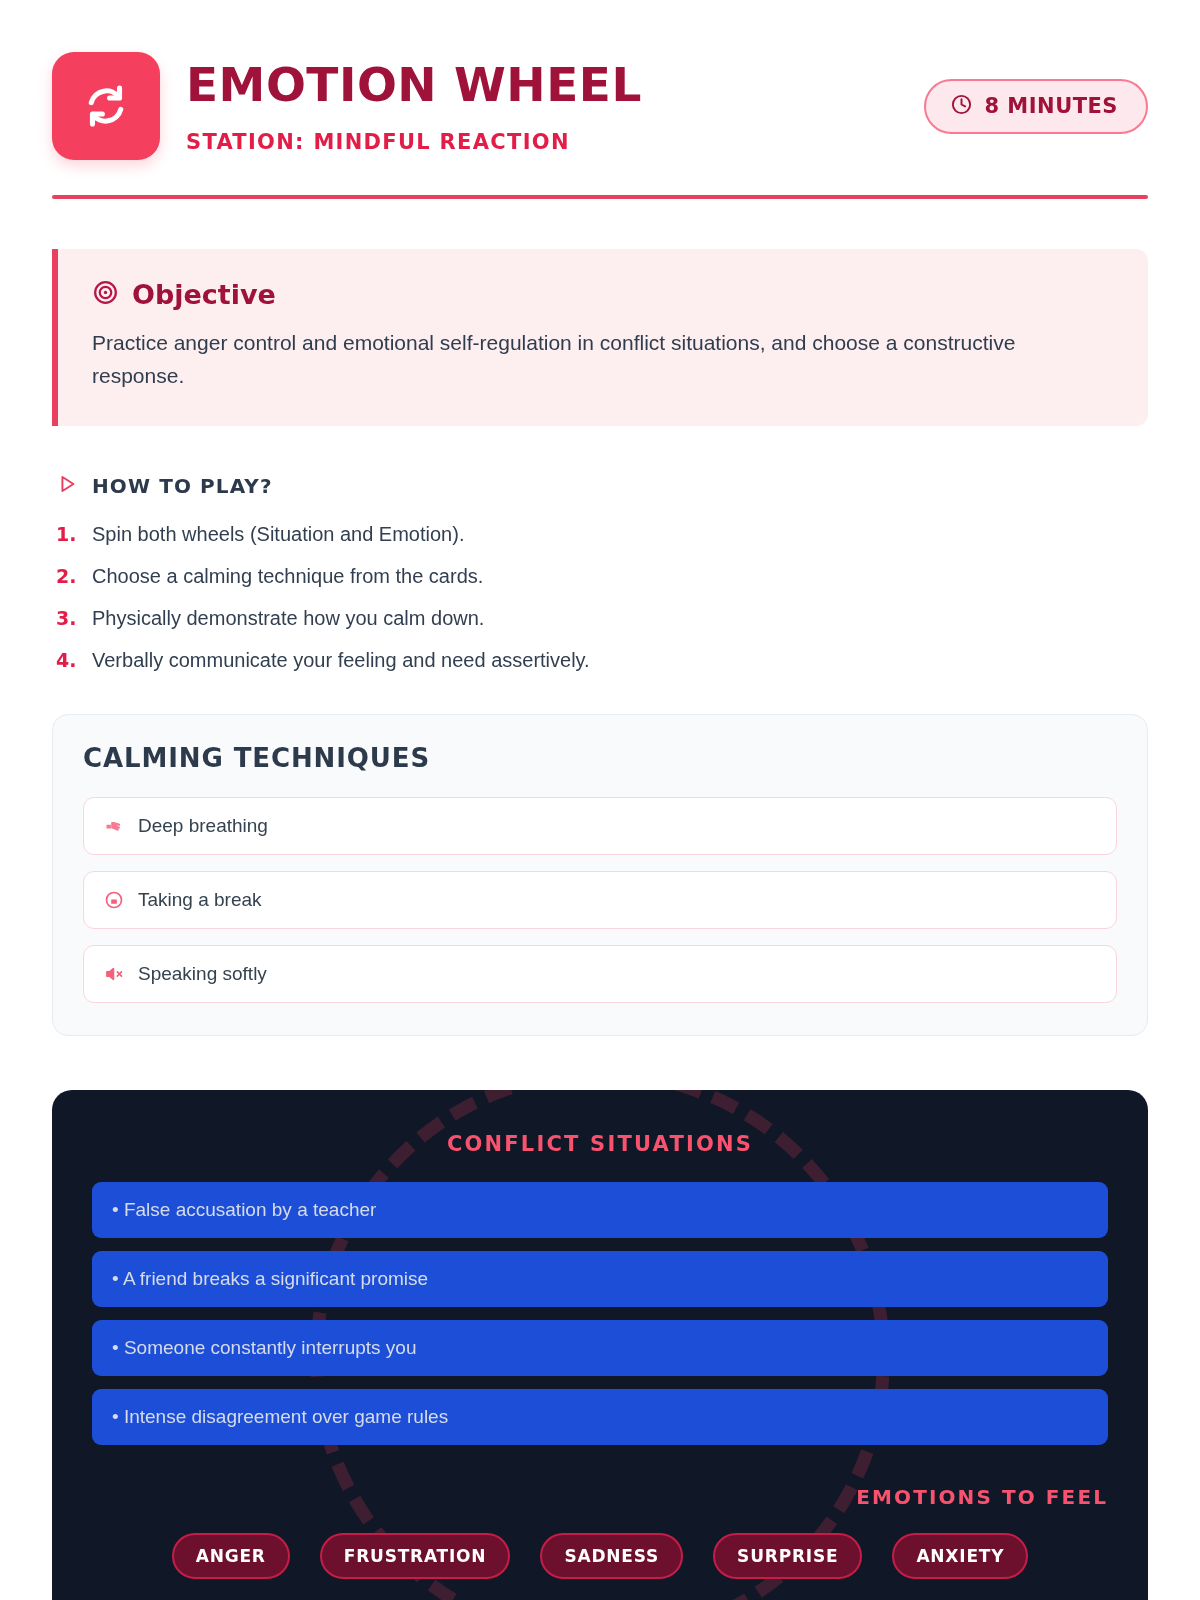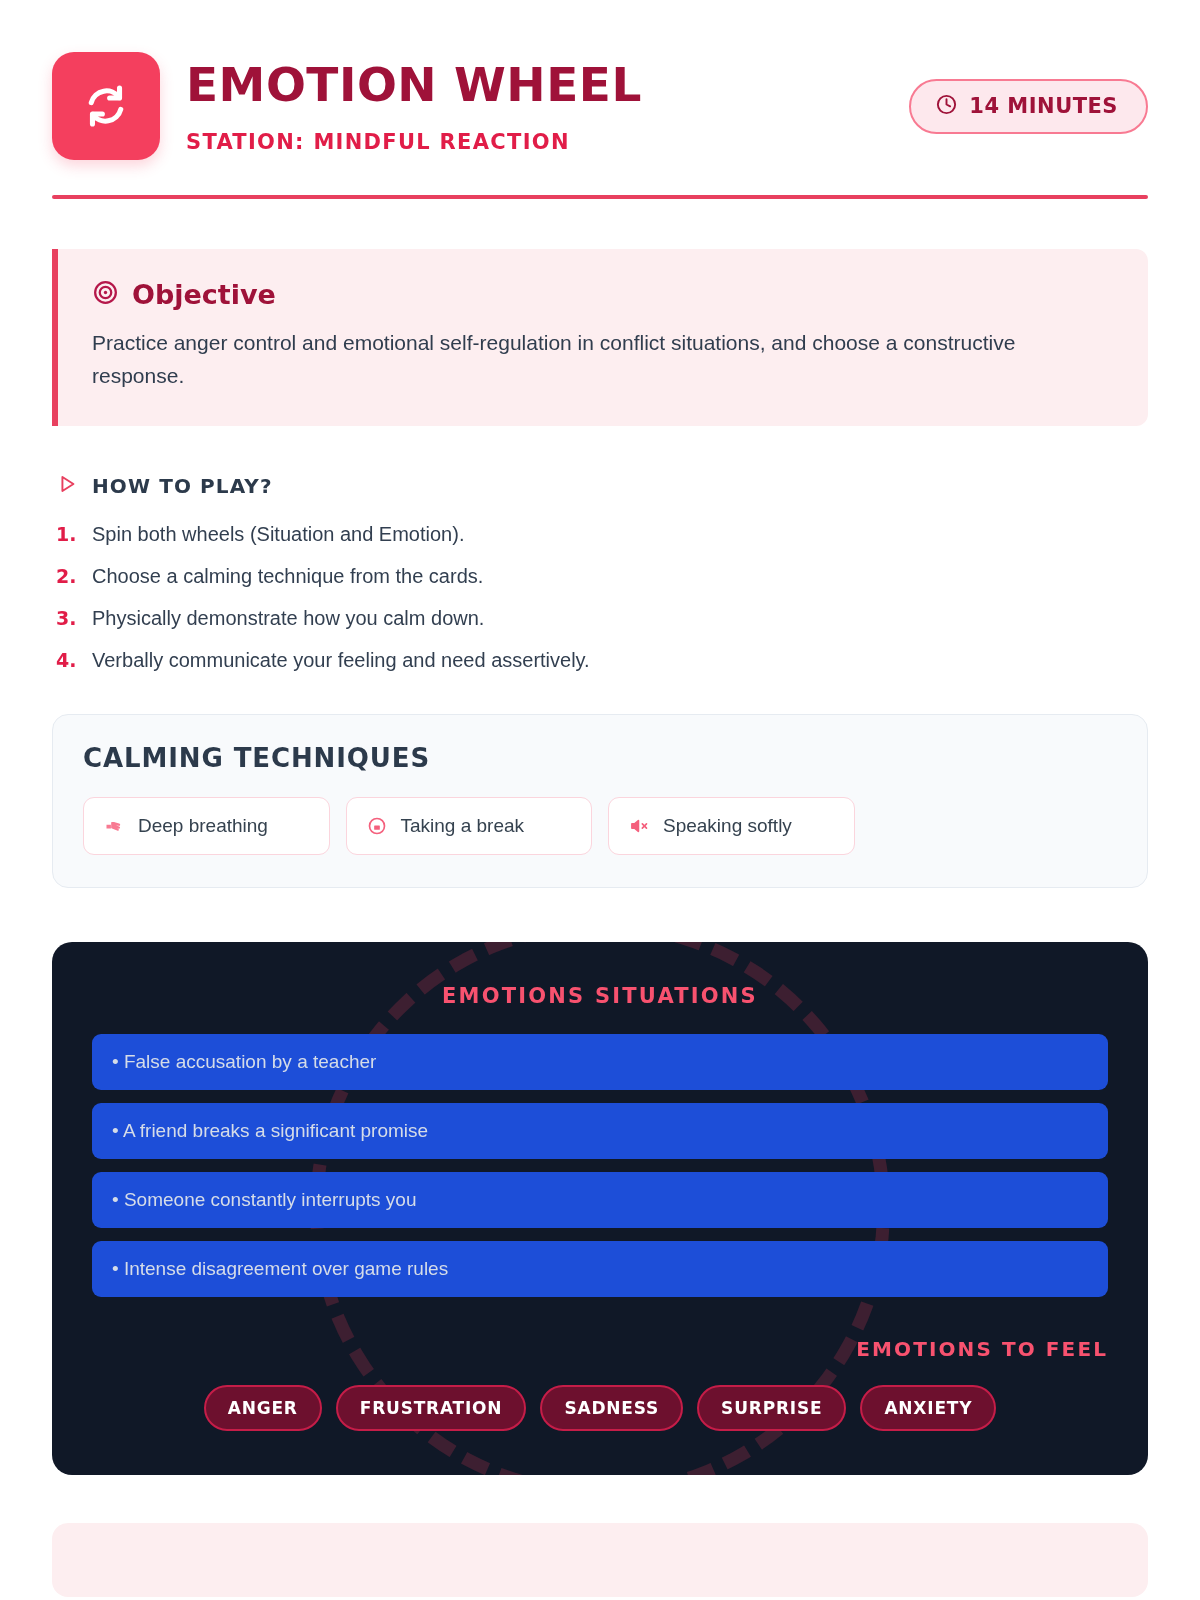--- a/index.html
+++ b/index.html
@@ -165,21 +165,21 @@
   .calming-title {
     font-size: 26px;
     font-weight: 700;
     letter-spacing: 0.9px;
     color: #2c3a4b;
     margin-bottom: 24px;
     font-family: "DejaVu Sans", sans-serif;
   }
   .tech-grid {
     display: grid;
-    grid-template-columns: 1fr 1fr 1fr 1fr;
+    grid-template-columns: 1fr;
     gap: 16px;
   }
   .tech-card {
     background: #ffffff;
     border: 1.5px solid #fbd5dd;
     border-radius: 11px;
     padding: 17px 20px;
     display: flex;
     align-items: center;
     gap: 14px;
@@ -237,21 +237,21 @@
     letter-spacing: 2.1px;
     color: #f8526f;
     margin-top: 40px;
     font-family: "DejaVu Sans", sans-serif;
   }
   .emotion-chips {
     margin-top: 24px;
     display: flex;
     justify-content: center;
     flex-wrap: wrap;
-    gap: 14px;
+    gap: 30px;
   }
   .chip {
     background: #6d102e;
     border: 2px solid #c51d48;
     border-radius: 999px;
     padding: 11px 22px;
     color: #ffffff;
     font-size: 17px;
     font-weight: 800;
     letter-spacing: 0.8px;
@@ -289,21 +289,21 @@
       <div class="sub-title">STATION: MINDFUL REACTION</div>
     </div>
 
     <div class="time-badge">
       <span>
         <svg width="23" height="23" viewBox="0 0 24 24" fill="none" stroke="#9f1239" stroke-width="2" stroke-linecap="round" stroke-linejoin="round">
           <circle cx="12" cy="12" r="9"></circle>
           <polyline points="12 6.6 12 12 15.8 13.9"></polyline>
         </svg>
       </span>
-      <span class="badge-text">14 MINUTES</span>
+      <span class="badge-text">8 MINUTES</span>
     </div>
   </div>
 
   <div class="rule"></div>
 
   <div class="objective">
     <div class="obj-head">
       <span>
         <svg width="27" height="27" viewBox="0 0 24 24" fill="none" stroke="#b5174a" stroke-width="2">
           <circle cx="12" cy="12" r="9.2"></circle>
@@ -382,21 +382,21 @@
         <span class="tech-label">Speaking softly</span>
       </div>
 
     </div>
   </div>
 
   <div class="dark-panel">
     <div class="dashed-ring"></div>
 
     <div class="panel-inner">
-      <div class="panel-title">EMOTIONS SITUATIONS</div>
+      <div class="panel-title">CONFLICT SITUATIONS</div>
 
       <div class="sit-list">
         <div class="sit-row">• False accusation by a teacher</div>
         <div class="sit-row">• A friend breaks a significant promise</div>
         <div class="sit-row">• Someone constantly interrupts you</div>
         <div class="sit-row">• Intense disagreement over game rules</div>
       </div>
 
       <div class="emotions-title">EMOTIONS TO FEEL</div>
 

